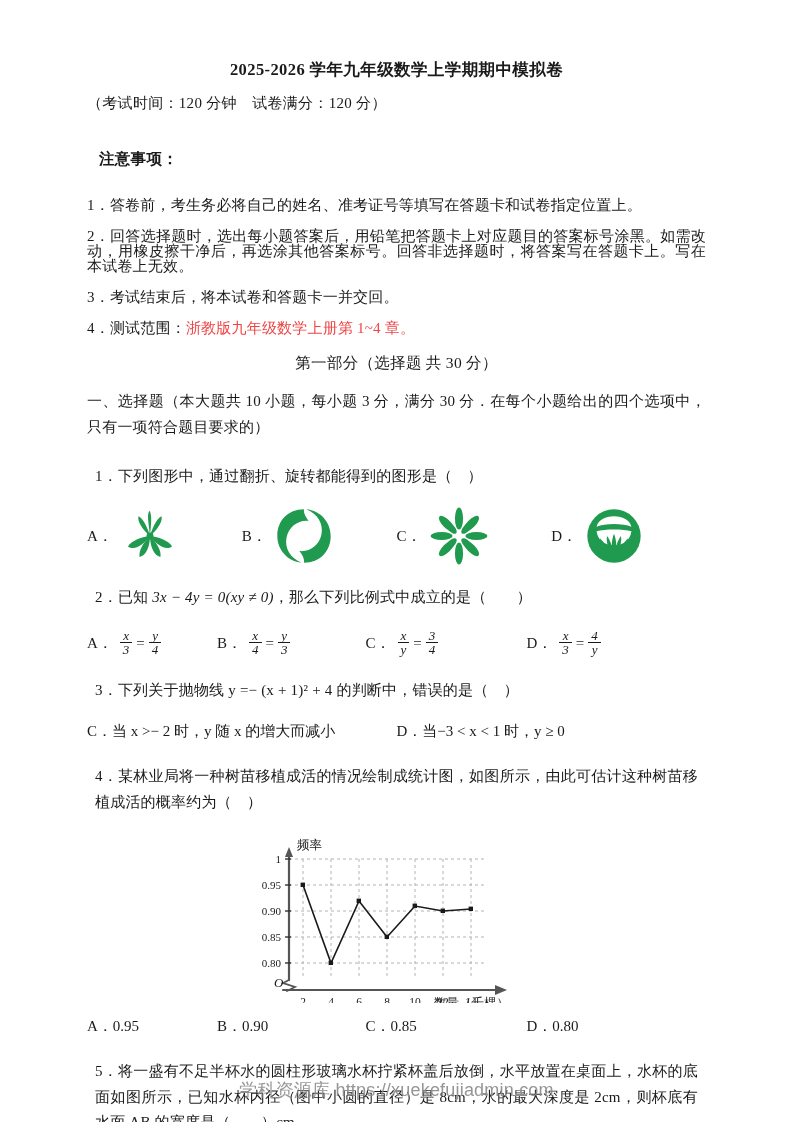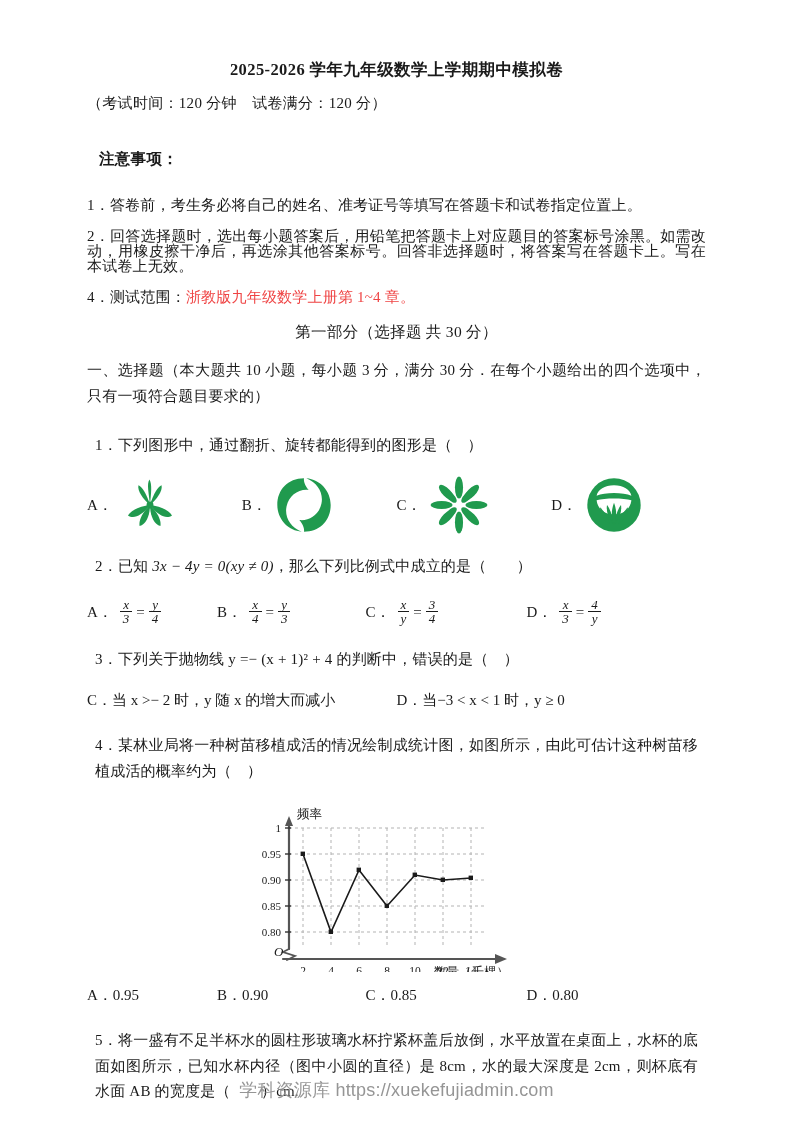--- a/index.html
+++ b/index.html
@@ -183,20 +183,21 @@
 <body>
 
 <div class="page">
 
   <h1 class="doc-title">2025-2026 学年九年级数学上学期期中模拟卷</h1>
   <p class="doc-subtitle">（考试时间：120 分钟　试卷满分：120 分）</p>
 
   <p class="notice-title">注意事项：</p>
   <p class="notice-line">1．答卷前，考生务必将自己的姓名、准考证号等填写在答题卡和试卷指定位置上。</p>
   <p class="notice-line">2．回答选择题时，选出每小题答案后，用铅笔把答题卡上对应题目的答案标号涂黑。如需改动，用橡皮擦干净后，再选涂其他答案标号。回答非选择题时，将答案写在答题卡上。写在本试卷上无效。</p>
+  <p class="notice-line">3．考试结束后，将本试卷和答题卡一并交回。</p>
   <p class="notice-line"><span>4．测试范围：</span><span class="red">浙教版九年级数学上册第 1~4 章。</span></p>
 
   <p class="part-title">第一部分（选择题 共 30 分）</p>
   <p class="section-lead">一、选择题（本大题共 10 小题，每小题 3 分，满分 30 分．在每个小题给出的四个选项中，只有一项符合题目要求的）</p>
 
   <p class="q-stem">1．下列图形中，通过翻折、旋转都能得到的图形是（　）</p>
   <div class="opts-row opts-logos">
 
     <div class="opt">
       <span class="opt-label">A．</span>

